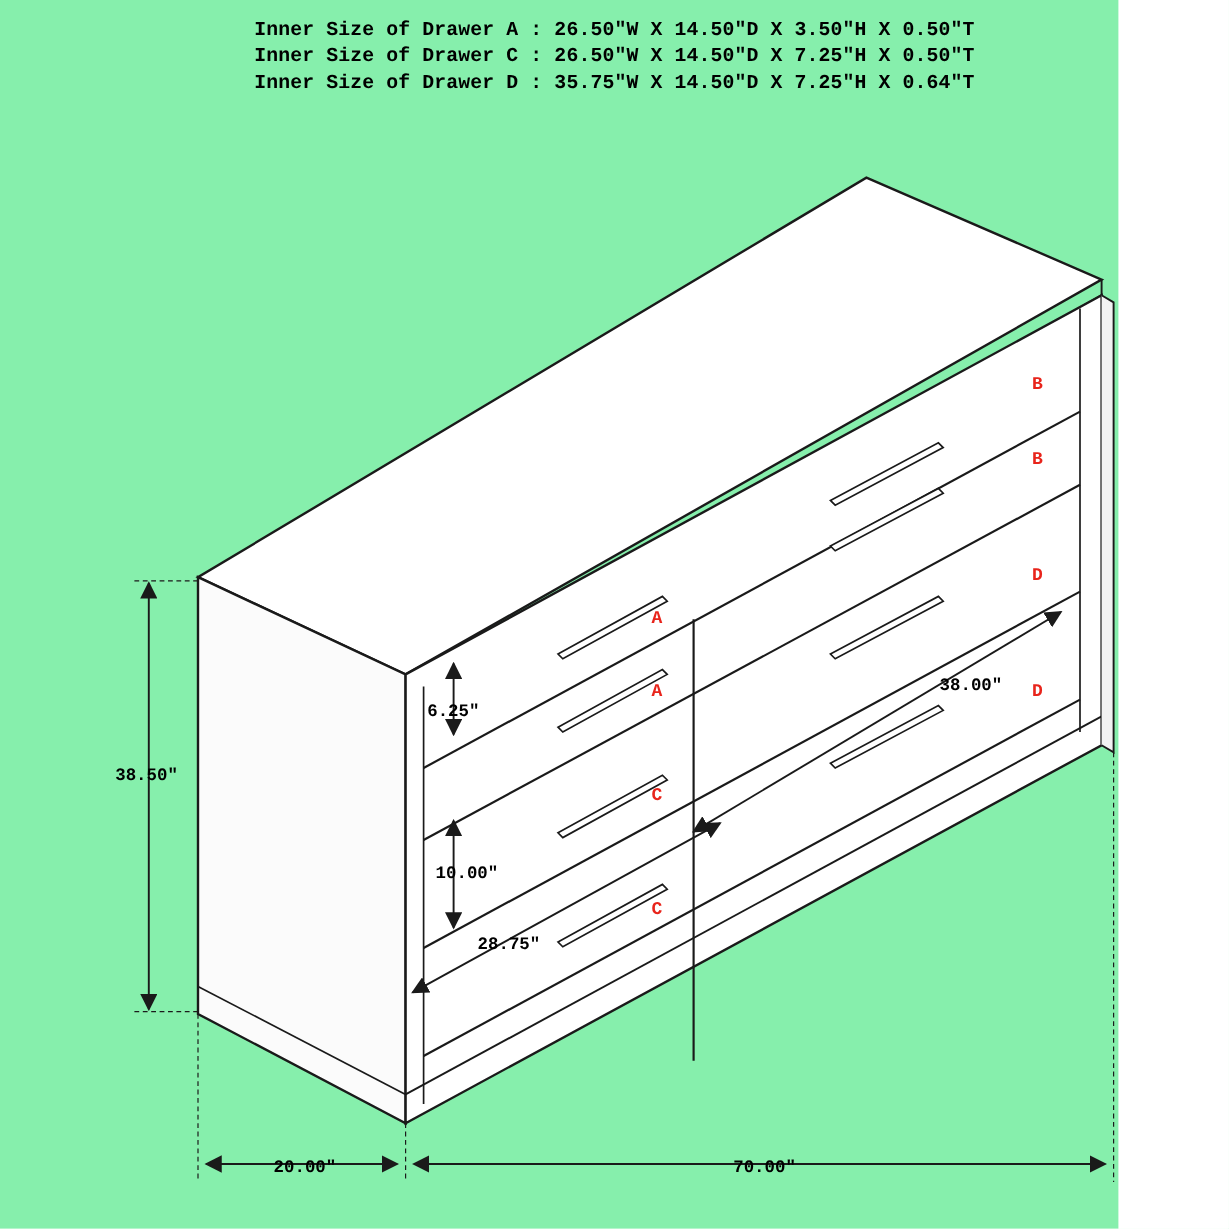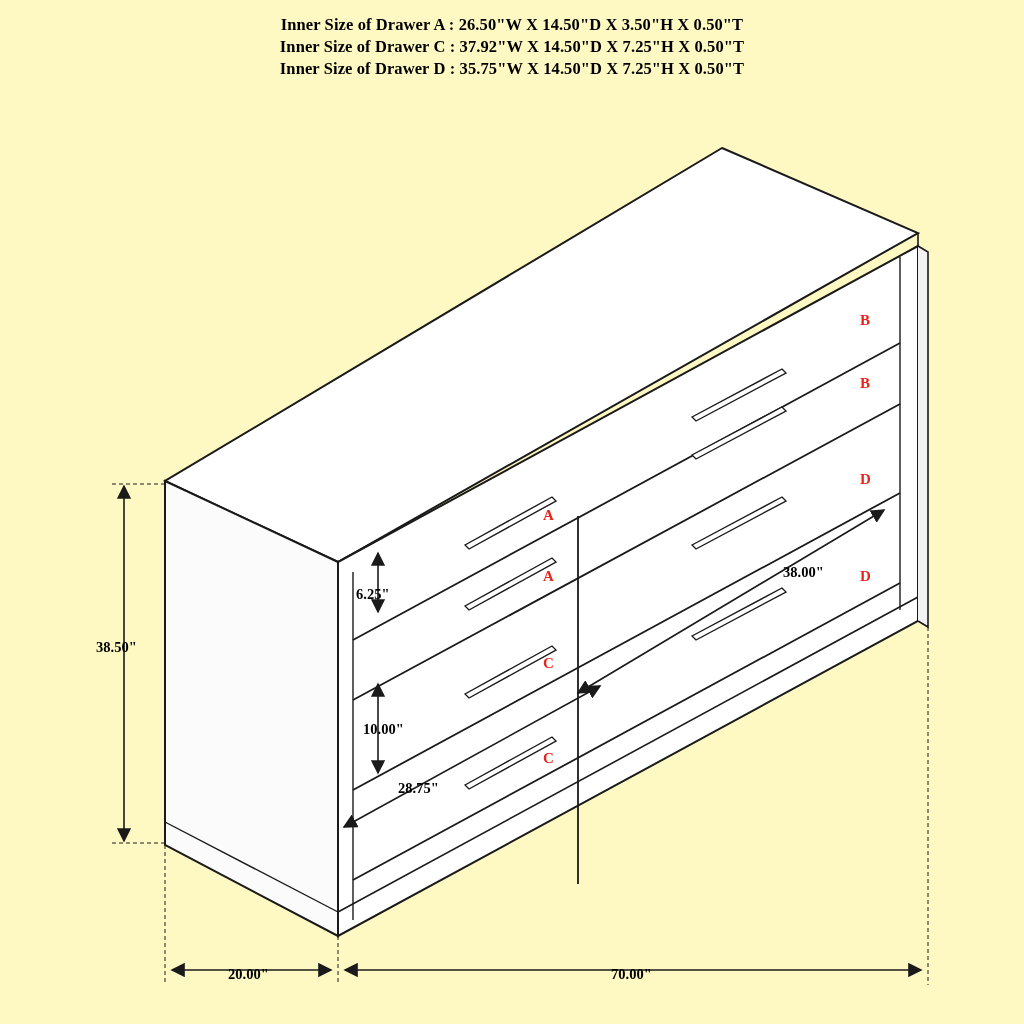--- a/index.html
+++ b/index.html
@@ -2,24 +2,24 @@
 <html><head>
 <meta charset="utf-8">
 <style>
   html, body {
     margin: 0;
     padding: 0;
     background: #ffffff;
   }
   #page {
     position: relative;
-    width: 1024px;
+    width: 932px;
     height: 1024px;
-    background: #fef9c3;
-    font-family: Liberation Serif, serif;
+    background: #86efac;
+    font-family: Liberation Mono, monospace;
     overflow: hidden;
   }
   .spec-block {
     position: absolute;
     top: 14px;
     left: 0;
     width: 1024px;
     text-align: center;
   }
   .spec-line {
@@ -49,22 +49,22 @@
     white-space: nowrap;
   }
 </style>
 </head>
 <body>
 
 <div id="page">
 
   <div class="spec-block">
     <div class="spec-line">Inner Size of Drawer A : 26.50"W X 14.50"D X 3.50"H X 0.50"T</div>
-    <div class="spec-line">Inner Size of Drawer C : 37.92"W X 14.50"D X 7.25"H X 0.50"T</div>
-    <div class="spec-line">Inner Size of Drawer D : 35.75"W X 14.50"D X 7.25"H X 0.50"T</div>
+    <div class="spec-line">Inner Size of Drawer C : 26.50"W X 14.50"D X 7.25"H X 0.50"T</div>
+    <div class="spec-line">Inner Size of Drawer D : 35.75"W X 14.50"D X 7.25"H X 0.64"T</div>
   </div>
 
   <svg id="diagram" width="1024" height="1024" viewBox="0 0 1024 1024">
     <defs>
       <marker id="arrowEnd" markerWidth="9" markerHeight="9" refX="8" refY="4.5" orient="auto">
         <path d="M0,0 L9,4.5 L0,9 z" fill="#1a1a1a"></path>
       </marker>
       <marker id="arrowStart" markerWidth="9" markerHeight="9" refX="1" refY="4.5" orient="auto">
         <path d="M9,0 L0,4.5 L9,9 z" fill="#1a1a1a"></path>
       </marker>

